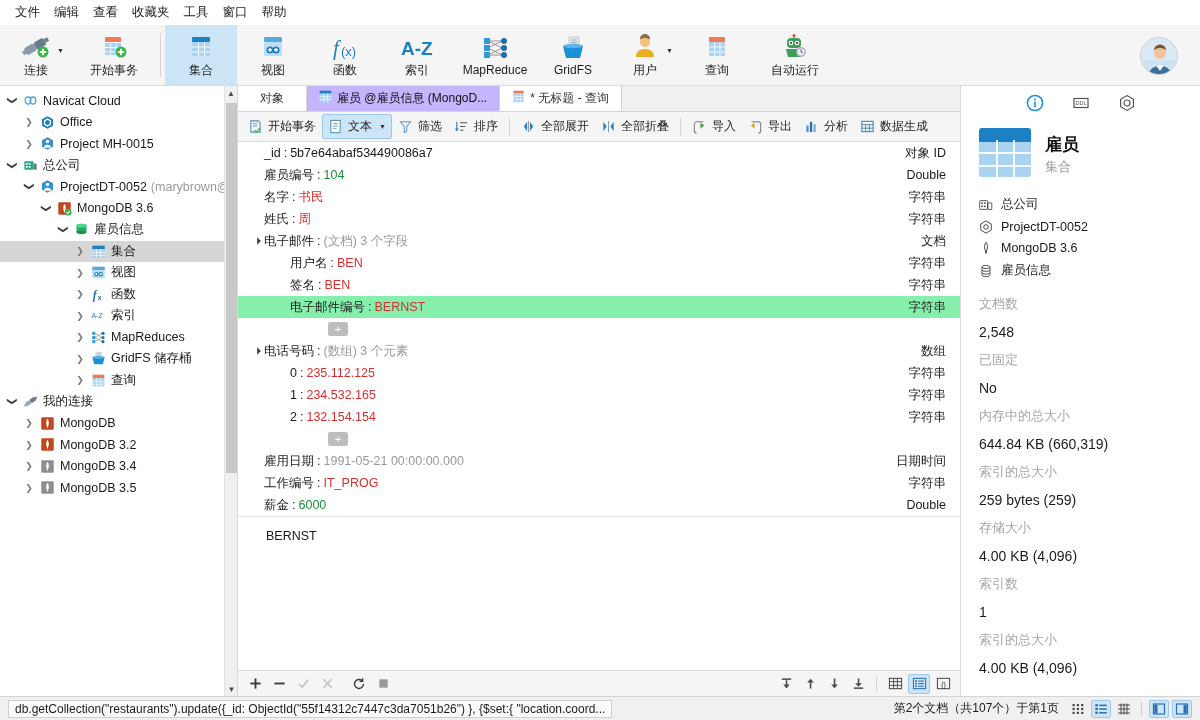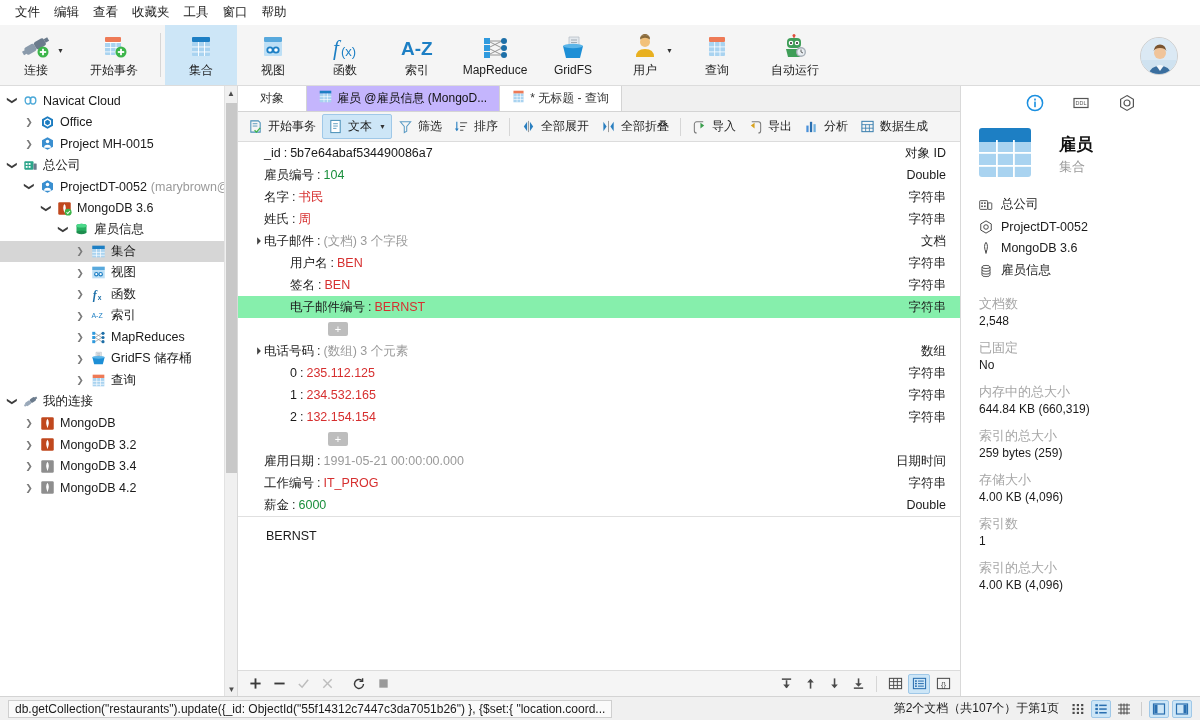--- a/index.html
+++ b/index.html
@@ -136,28 +136,28 @@
   .bb.boxed { border: 1px solid #9fc8e8; background: #cde6f7; border-radius:2px; }
   .bb-sep { width: 1px; height: 16px; background: #d6d6d6; margin: 0 5px; }
 
   
   .infopanel {
     width: 240px; flex: 0 0 240px; background: #fff; border-left: 1px solid #d9d9d9;
     display: flex; flex-direction: column; padding: 0 18px;
   }
   .info-tabs { height: 34px; display: flex; align-items: center; justify-content: center; gap: 26px; }
   .info-tabs .it { width: 20px; height: 20px; display:flex; align-items:center; justify-content:center; }
-  .info-head { display: flex; align-items: center; gap: 28px; margin-top: 8px; }
+  .info-head { display: flex; align-items: center; gap: 14px; margin-top: 8px; }
   .info-head .nm { font-size: 17px; font-weight: bold; color: #111; }
   .info-head .sub { font-size: 13px; color: #9a9a9a; margin-top: 2px; }
   .crumbs { margin-top: 16px; display: flex; flex-direction: column; gap: 7px; }
   .crumb { display: flex; align-items: center; gap: 8px; font-size: 12.5px; color: #1b1b1b; }
   .stats { margin-top: 16px; display: flex; flex-direction: column; gap: 11px; }
   .stat .lbl { font-size: 13px; color: #a6a6a6; }
-  .stat .val { font-size: 12px; color: #1b1b1b; margin-top: 1px; }
+  .stat .val { font-size: 14px; color: #1b1b1b; margin-top: 11px; }
 
   
   .statusbar {
     height: 24px; background: #f0f0f0; border-top: 1px solid #d4d4d4;
     display: flex; align-items: center; flex: 0 0 24px; font-size: 12px;
   }
   .sb-query {
     margin-left: 8px; padding: 0 6px; height: 18px; display: flex; align-items: center;
     border: 1px solid #cfcfcf; background: #fafafa; color: #1b1b1b;
     max-width: 640px; overflow: hidden; white-space: nowrap;
@@ -587,21 +587,21 @@
             <span class="tlabel">MongoDB 3.4</span>
           </div>
           <div class="tnode" style="padding-left: 21px;">
             <span class="arrow">❯</span>
             <span class="tico">
               <svg width="15" height="15" viewBox="0 0 18 18">
                 <rect x="1.5" y="1.5" width="15" height="15" rx="1.6" fill="#8e8e8e"></rect>
                 <path d="M9 3.4 q3.1 3.6 0 11.2 q-3.1 -7.6 0 -11.2 z" fill="#fff"></path>
               </svg>
             </span>
-            <span class="tlabel">MongoDB 4.2</span>
+            <span class="tlabel">MongoDB 3.5</span>
           </div>
         </div>
       <div class="vscroll">
         <div class="arr">▲</div>
         <div class="thumb" style="top:17px;height:370px;"></div>
         <div class="arr" style="position:absolute;bottom:0;width:13px;">▼</div>
       </div>
     </div>
 
     <div class="center">

